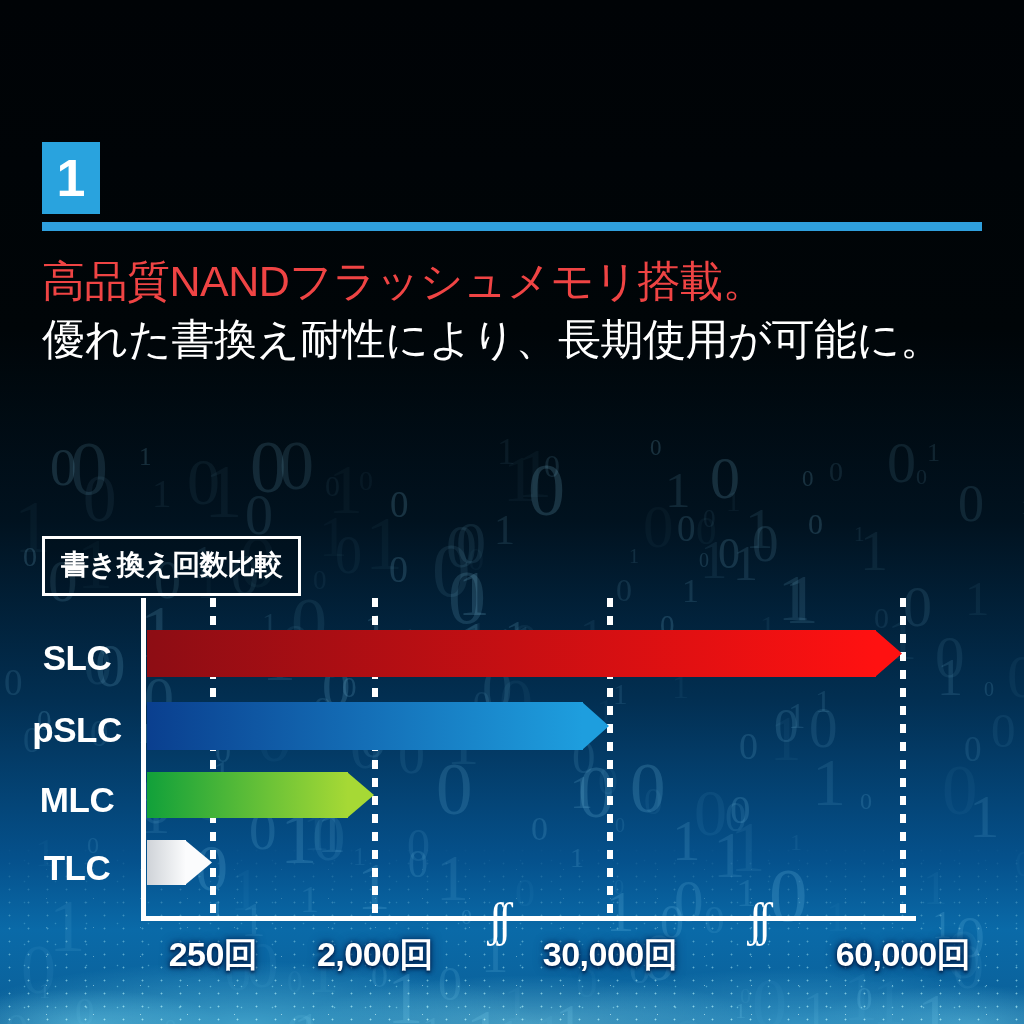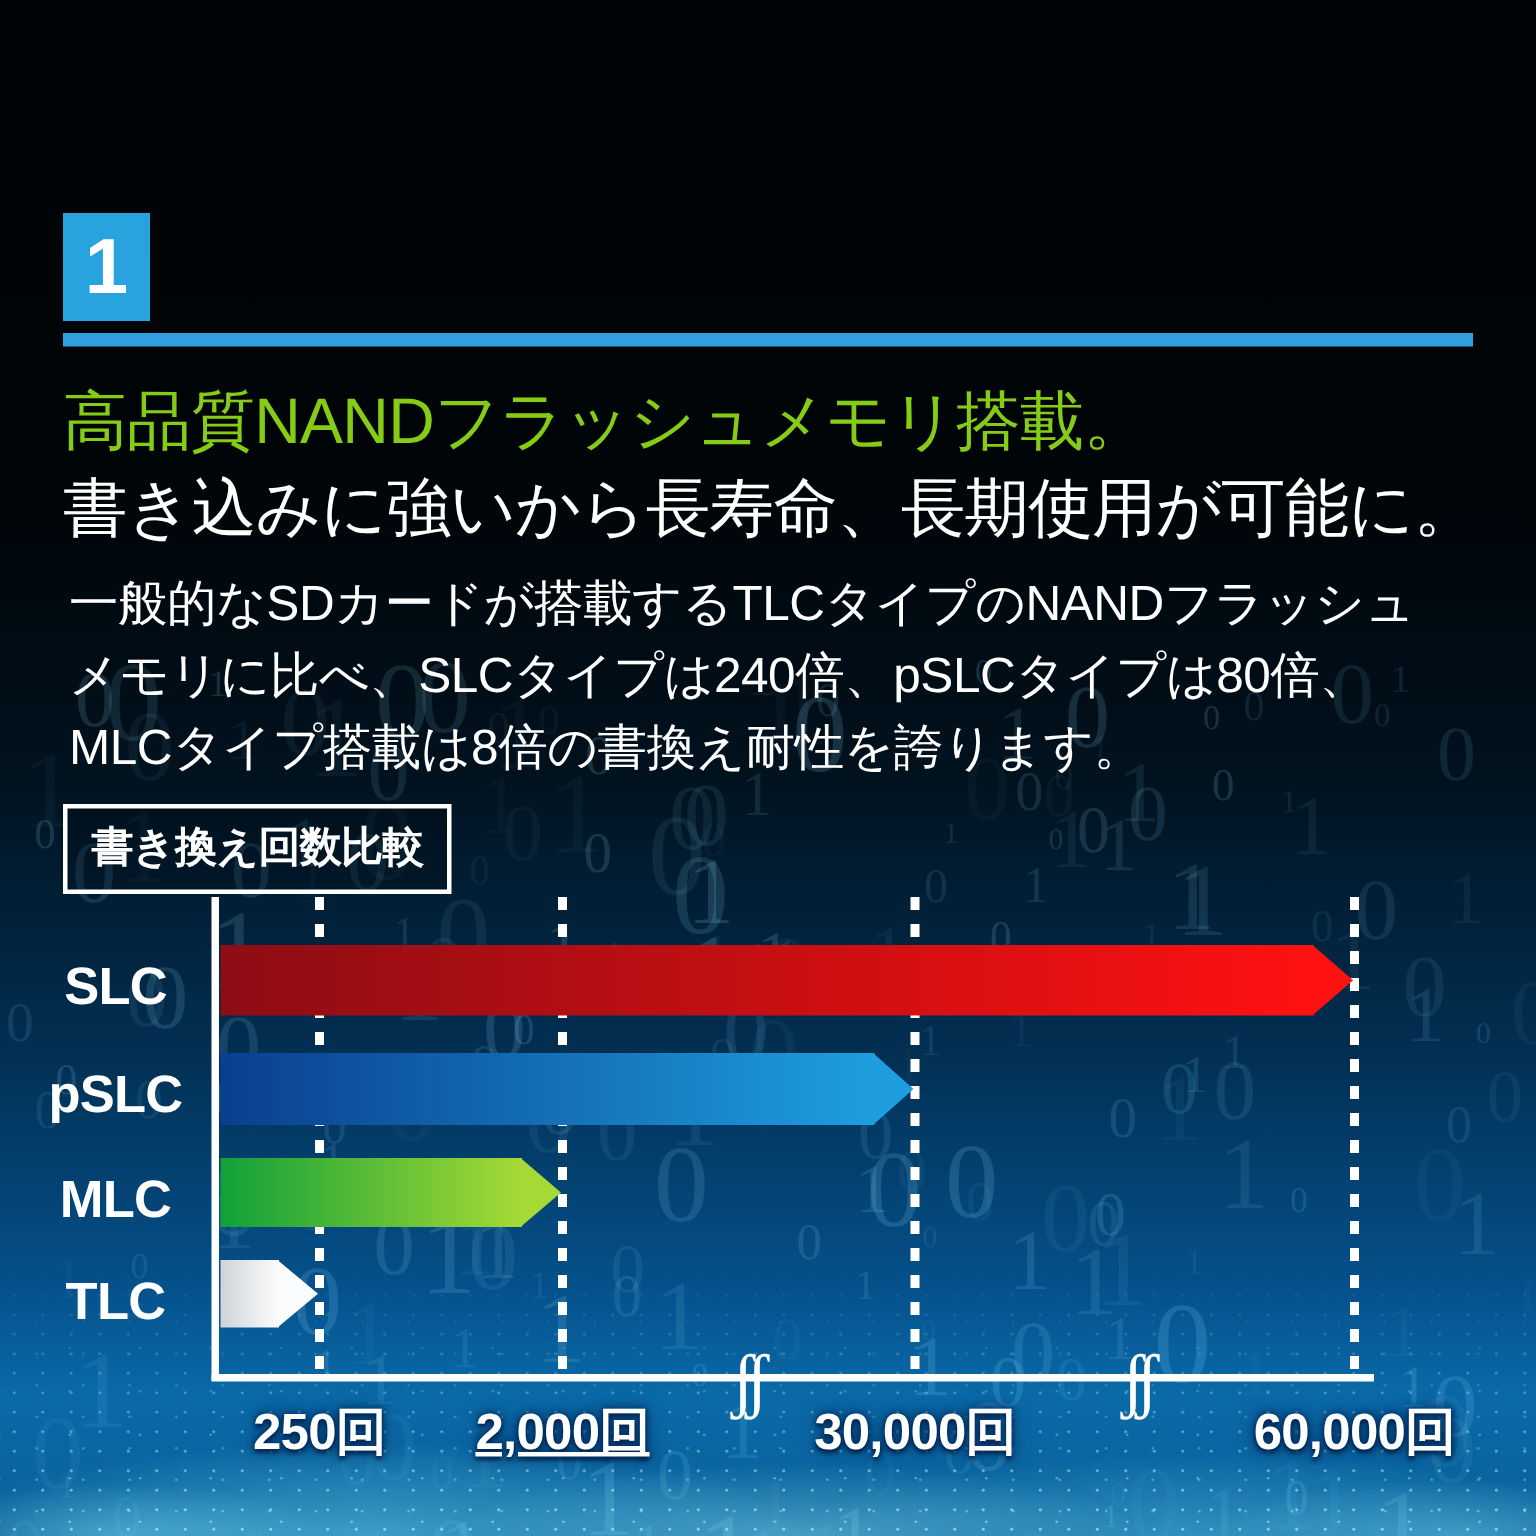--- a/index.html
+++ b/index.html
@@ -139,21 +139,21 @@
     top: 252px;
     width: 960px;
   }
   .lead-line {
     font-size: 43px;
     font-weight: 500;
     letter-spacing: -0.5px;
     line-height: 1.36;
     white-space: nowrap;
   }
-  .lead-line.hl { color: #84cc16; }
+  .lead-line.hl { color: #ef4444; }
   .lead-line.wh { color: #ffffff; }
 
   .detail {
     position: absolute;
     left: 46px;
     top: 378px;
     width: 960px;
     color: #ffffff;
   }
   .detail-line {
@@ -512,28 +512,23 @@
 
 
   <div class="subhead-row">
     <div class="num-badge">1</div>
   </div>
 
   <div class="divider"></div>
 
   <div class="lead">
     <div class="lead-line hl">高品質NANDフラッシュメモリ搭載。</div>
-    <div class="lead-line wh">書き込みに強いから長寿命、長期使用が可能に。</div>
+    <div class="lead-line wh">優れた書換え耐性により、長期使用が可能に。</div>
   </div>
 
-  <div class="detail">
-    <div class="detail-line">一般的なSDカードが搭載するTLCタイプのNANDフラッシュ</div>
-    <div class="detail-line">メモリに比べ、SLCタイプは240倍、pSLCタイプは80倍、</div>
-    <div class="detail-line">MLCタイプ搭載は8倍の書換え耐性を誇ります。</div>
-  </div>
 
   <div class="chart">
     <div class="chart-title-box">書き換え回数比較</div>
     <div id="chart-layer">
         <div class="gridline" style="left: 210px;"></div>
         <div class="gridline" style="left: 372px;"></div>
         <div class="gridline" style="left: 607px;"></div>
         <div class="gridline" style="left: 900px;"></div>
         <div class="axis-break" style="left: 480px;">ʃʃ</div>
         <div class="axis-break" style="left: 740px;">ʃʃ</div>
@@ -551,21 +546,21 @@
           <div class="bar-body" style="background: linear-gradient(to right, rgb(17, 160, 58), rgb(166, 217, 53));"></div>
           <div class="bar-head" style="background: rgb(166, 217, 53); clip-path: polygon(0px 0px, 100% 50%, 0px 100%);"></div>
         </div>
         <div class="cat-label" style="top: 280px;">MLC</div>
         <div class="bar" style="top: 340px; height: 45px; width: 39px;">
           <div class="bar-body" style="background: linear-gradient(to right, rgb(207, 211, 216), rgb(251, 252, 253));"></div>
           <div class="bar-head" style="background: rgb(251, 252, 253); clip-path: polygon(0px 0px, 100% 50%, 0px 100%);"></div>
         </div>
         <div class="cat-label" style="top: 348px;">TLC</div>
         <div class="tick-label" style="left: 213px;">250回</div>
-        <div class="tick-label" style="left: 375px; text-decoration: underline;">2,000回</div>
+        <div class="tick-label" style="left: 375px;">2,000回</div>
         <div class="tick-label" style="left: 610px;">30,000回</div>
         <div class="tick-label" style="left: 903px;">60,000回</div>
       </div>
     <div class="axis-y"></div>
     <div class="axis-x"></div>
   </div>
 
 
 </div>
 

